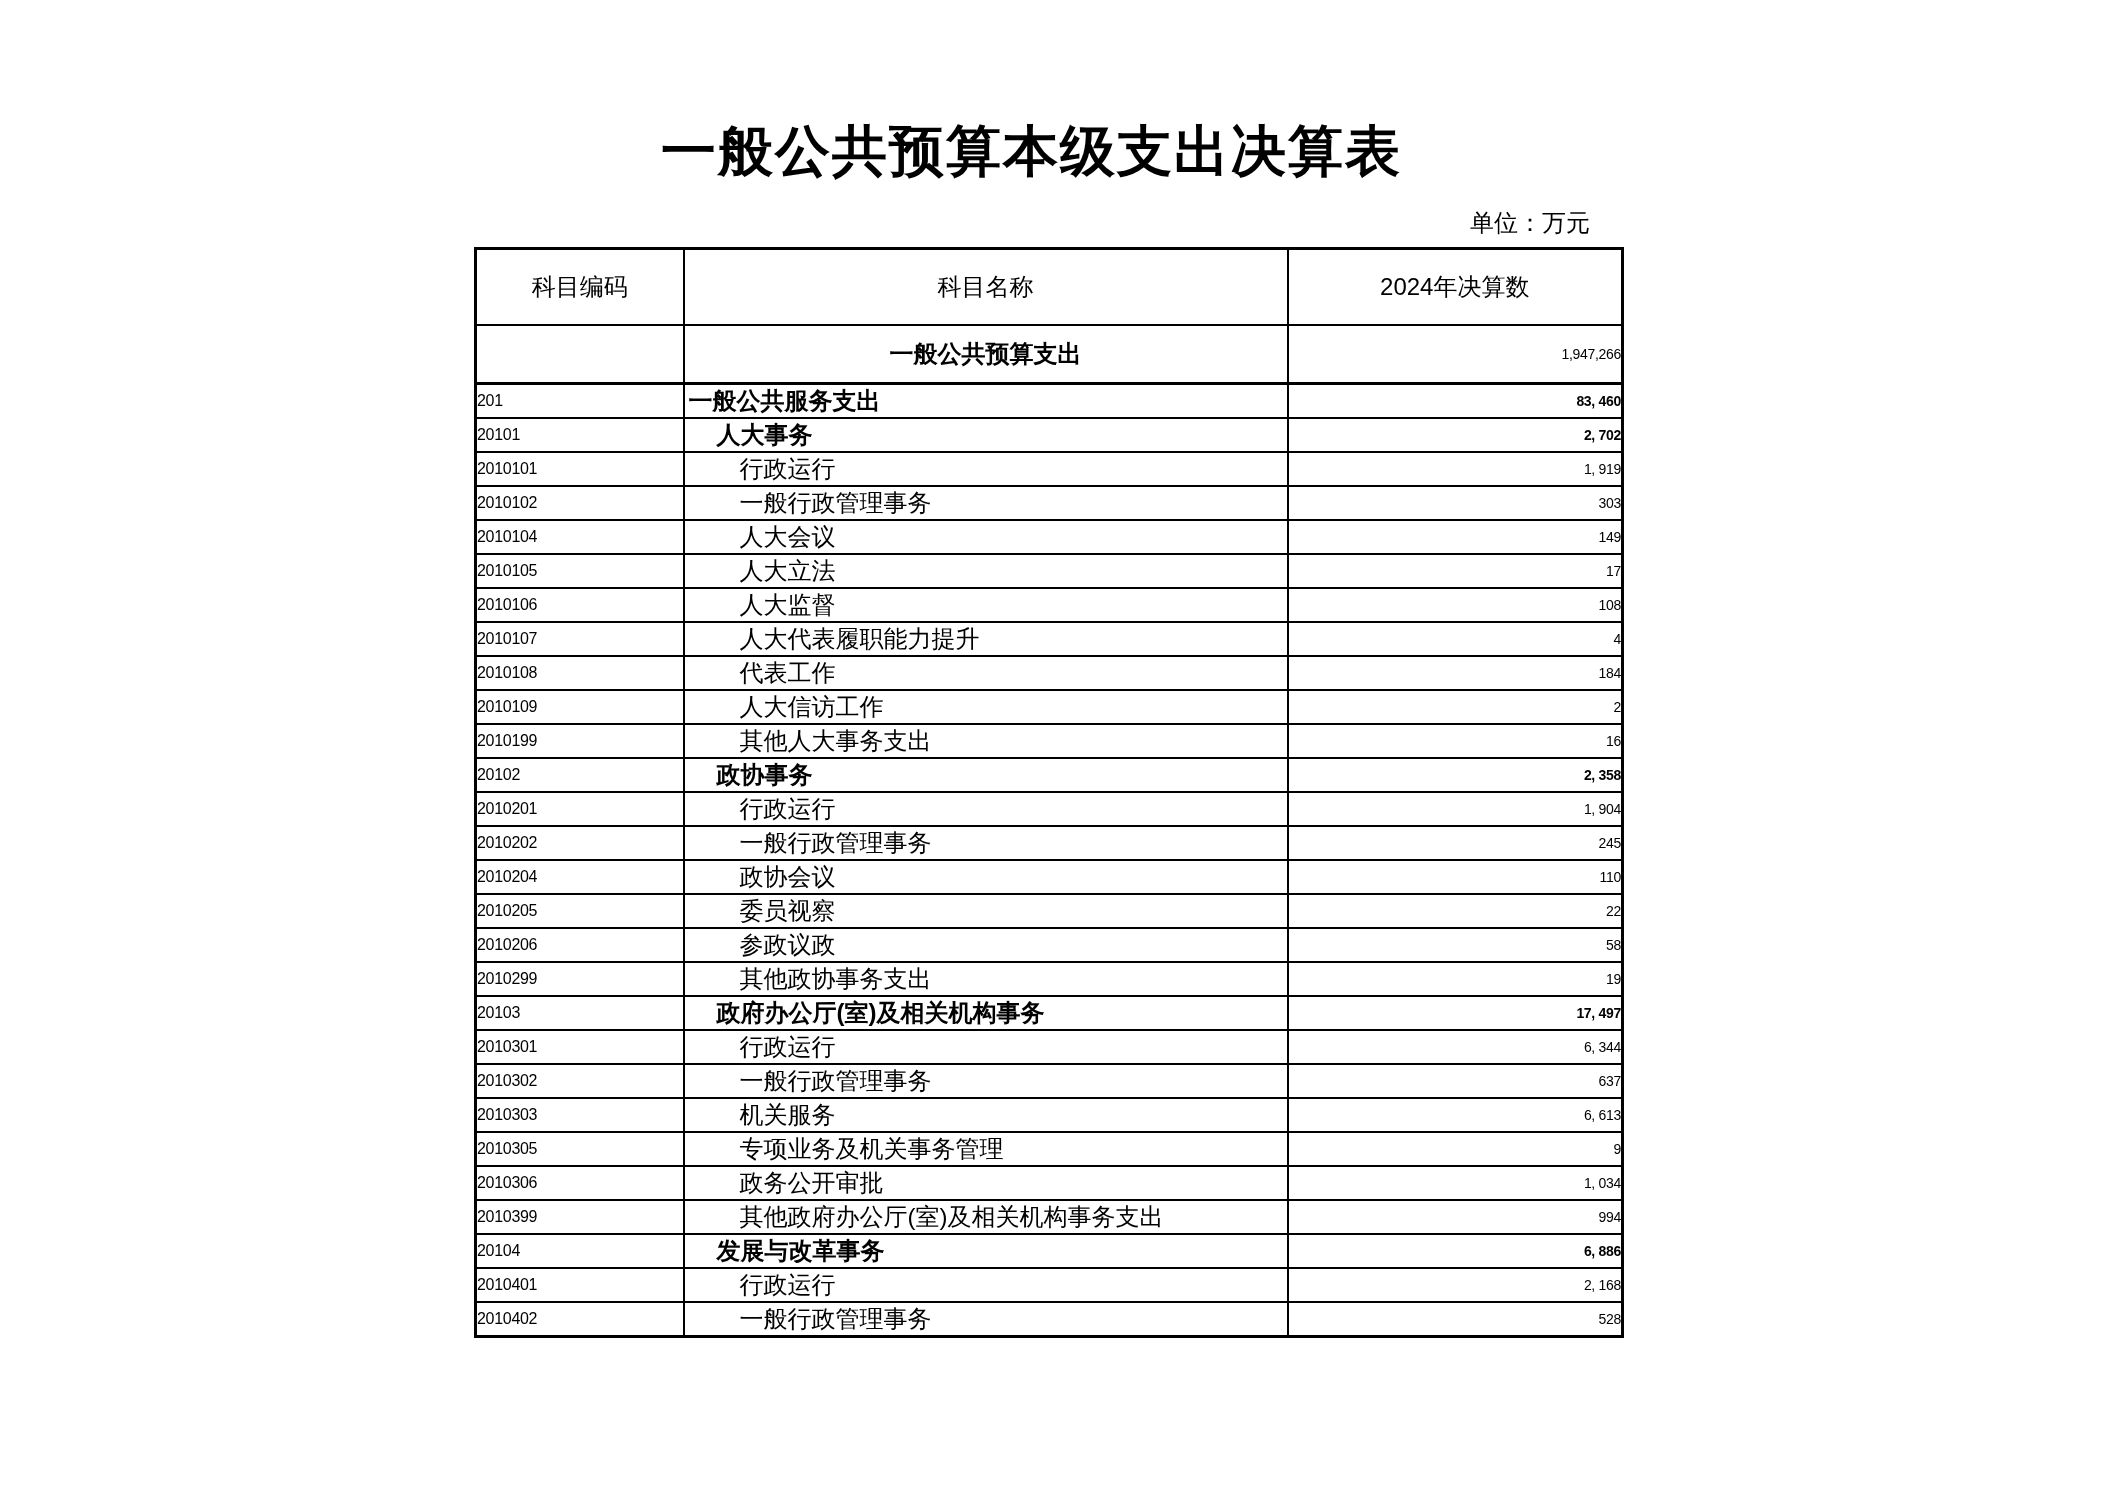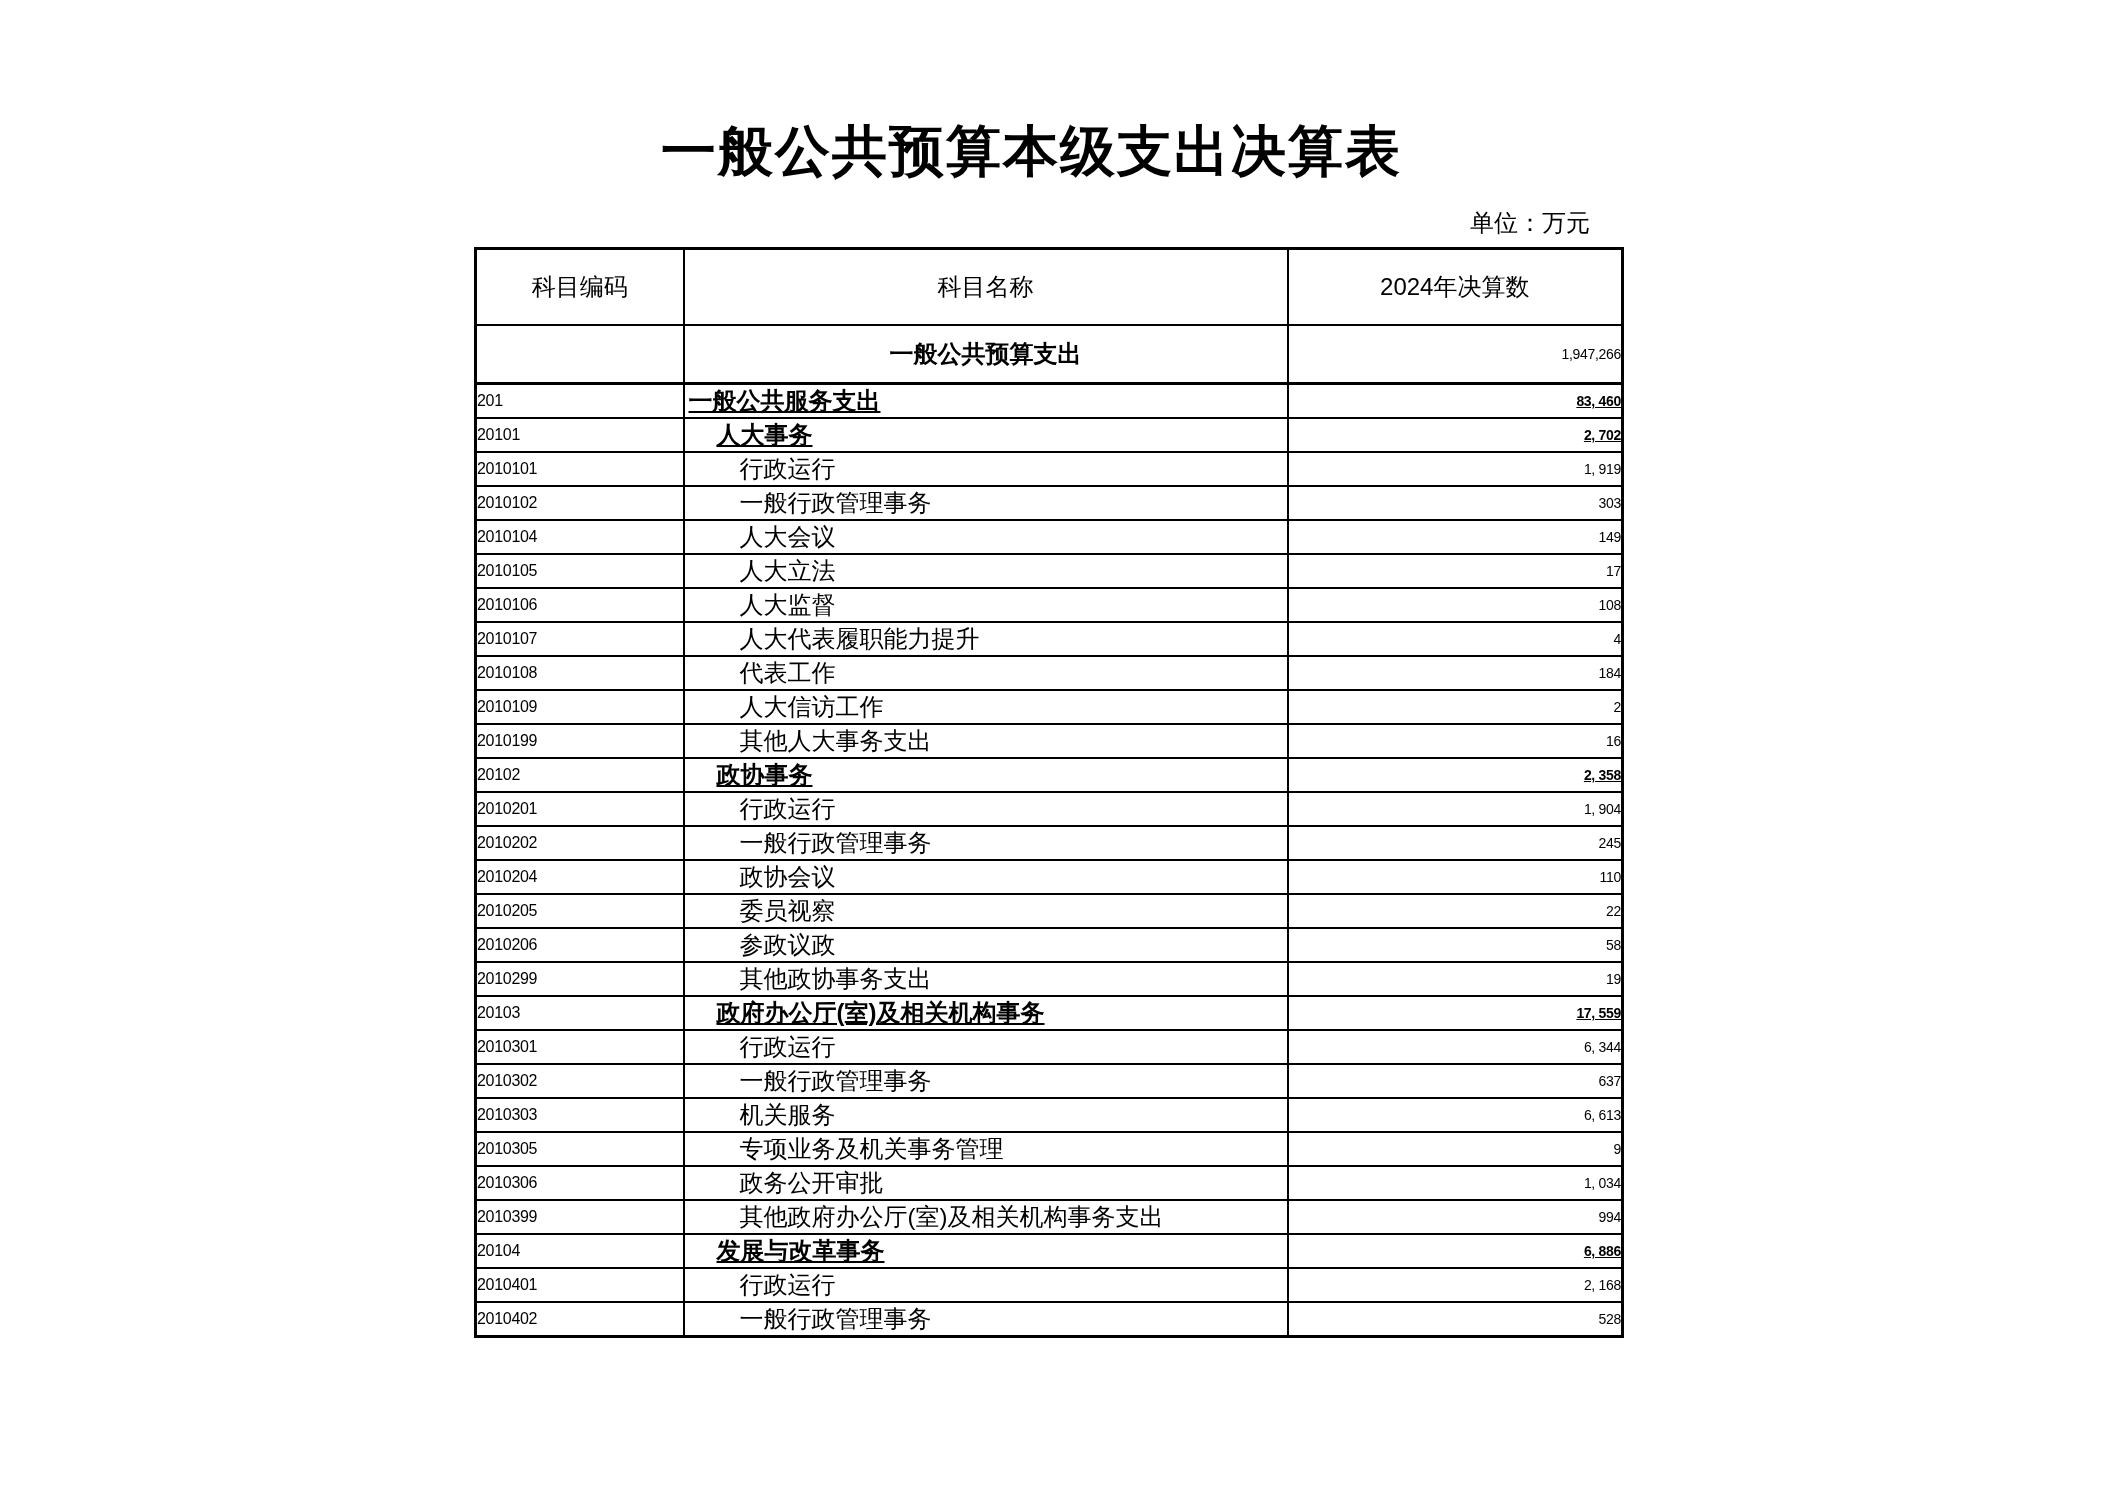--- a/index.html
+++ b/index.html
@@ -41,21 +41,21 @@
   tbody tr.datarow td { height:30px; }
 
   td.code  { font-size:16px; padding-left:5px; letter-spacing:-0.3px; }
   td.name  { font-size:24px; }
   td.value { font-size:14px; text-align:right; padding-right:4px; letter-spacing:-0.3px;margin-left:32px; }
 
   td.name.lvl1 { padding-left:4px;  }
   td.name.lvl2 { padding-left:32px; }
   td.name.lvl3 { padding-left:55px;margin-top:10px; }
 
-  tr.section td.name, tr.section td.value { font-weight:bold;text-decoration:underline; }
+  tr.section td.name, tr.section td.value { font-weight:bold; }
   tr.summary td.name { text-align:center; font-weight:bold; }
   tr.summary td.value { font-weight:normal; }
 </style>
 </head>
 <body>
 
 <div class="page">
 
   <h1 class="title">一般公共预算本级支出决算表</h1>
 
@@ -166,21 +166,21 @@
           <td class="value">58</td>
         </tr>
         <tr class="datarow">
           <td class="code">2010299</td>
           <td class="name lvl3">其他政协事务支出</td>
           <td class="value">19</td>
         </tr>
         <tr class="datarow section">
           <td class="code">20103</td>
           <td class="name lvl2">政府办公厅(室)及相关机构事务</td>
-          <td class="value">17, 559</td>
+          <td class="value">17, 497</td>
         </tr>
         <tr class="datarow">
           <td class="code">2010301</td>
           <td class="name lvl3">行政运行</td>
           <td class="value">6, 344</td>
         </tr>
         <tr class="datarow">
           <td class="code">2010302</td>
           <td class="name lvl3">一般行政管理事务</td>
           <td class="value">637</td>

